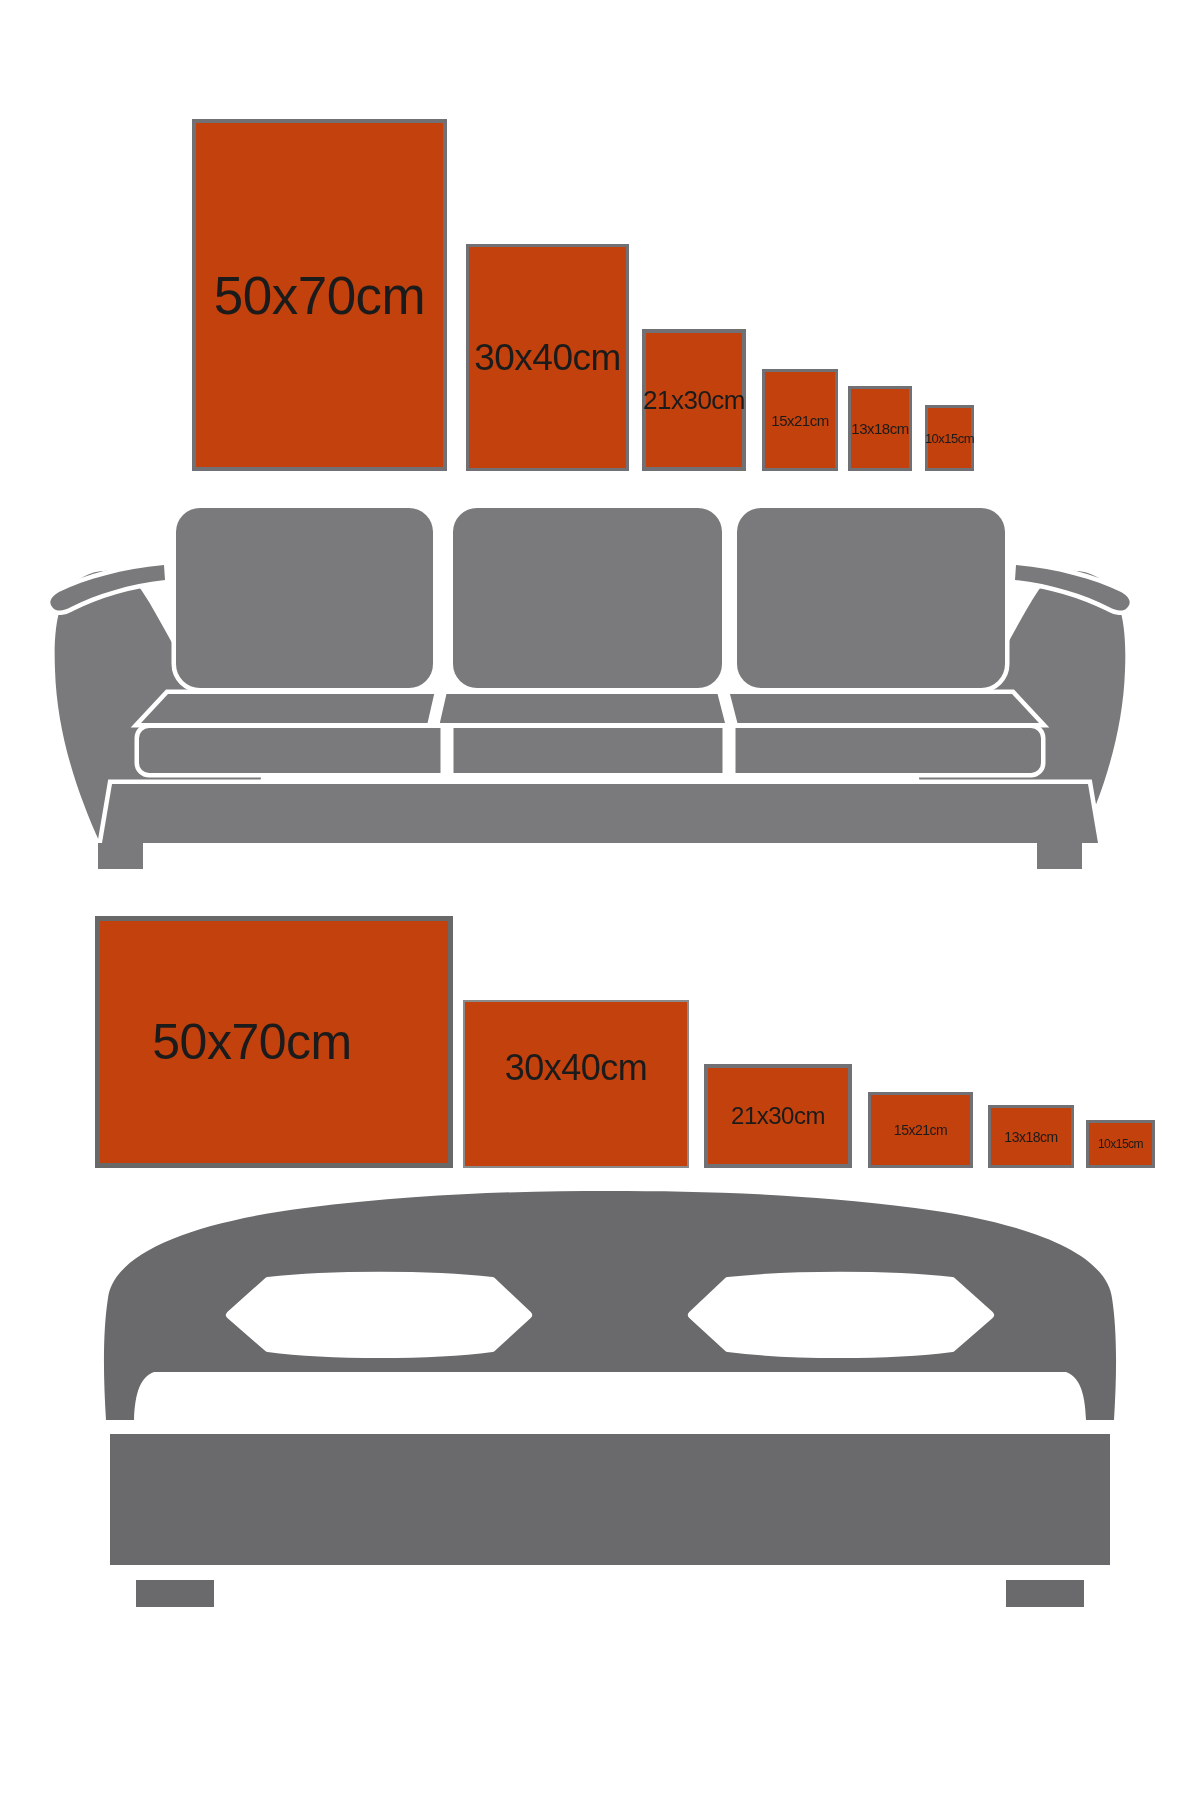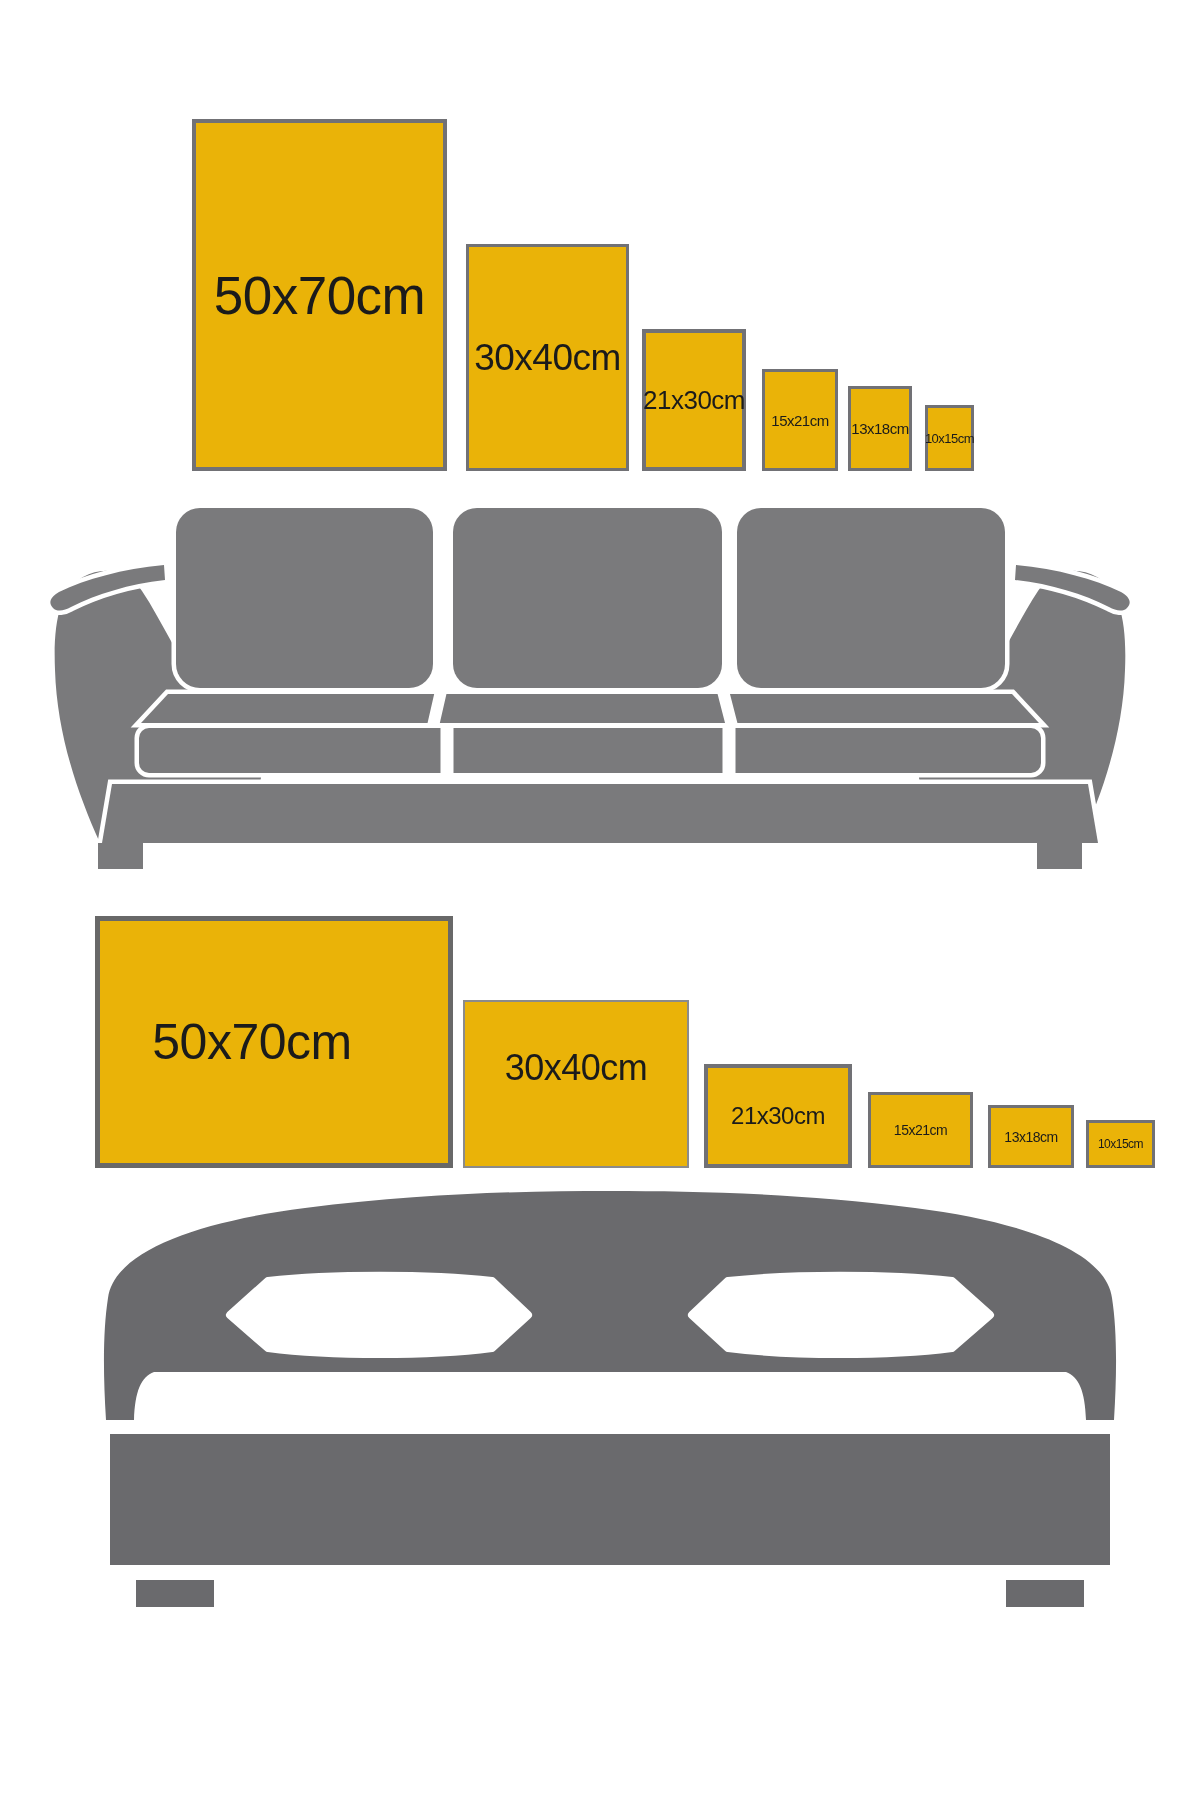--- a/index.html
+++ b/index.html
@@ -1,18 +1,18 @@
 <!DOCTYPE html>
 <html><head>
 <meta charset="utf-8">
 <style>
   html,body{margin:0;padding:0;background:#ffffff;}
   .canvas{position:relative;width:1200px;height:1800px;background:#ffffff;overflow:hidden;
           font-family:"Liberation Sans",sans-serif;}
-  .frame{position:absolute;background:#eab308;border-style:solid;border-color:#717175;
+  .frame{position:absolute;background:#c2410c;border-style:solid;border-color:#717175;
          box-sizing:border-box;display:flex;align-items:center;justify-content:center;
          color:#1b1b1b;}
   .frame span{white-space:nowrap;letter-spacing:-0.5px;}
   .furniture{position:absolute;left:0;width:1200px;display:block;}
 </style>
 </head>
 <body>
 
 <div class="canvas">
 

